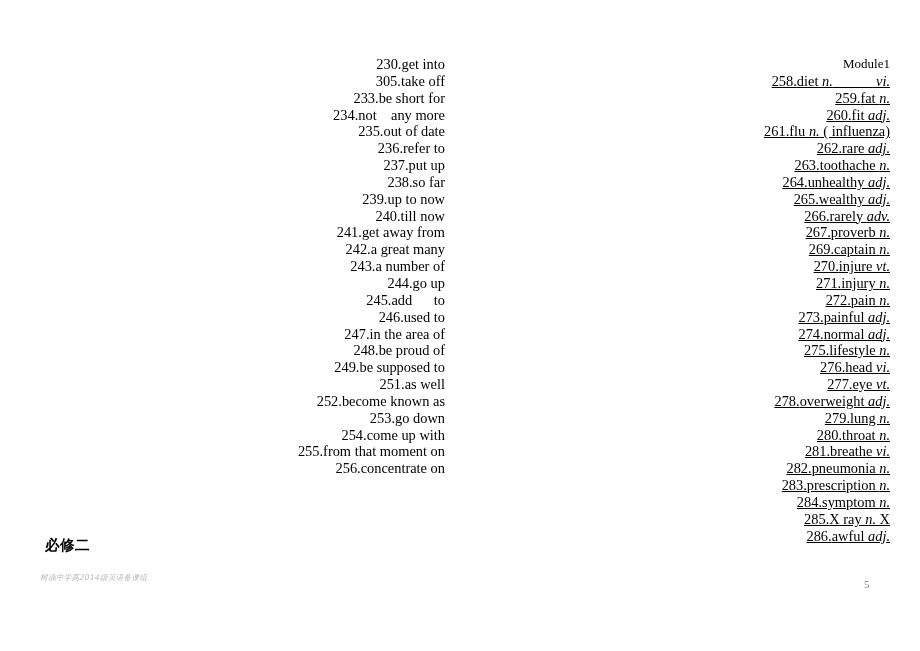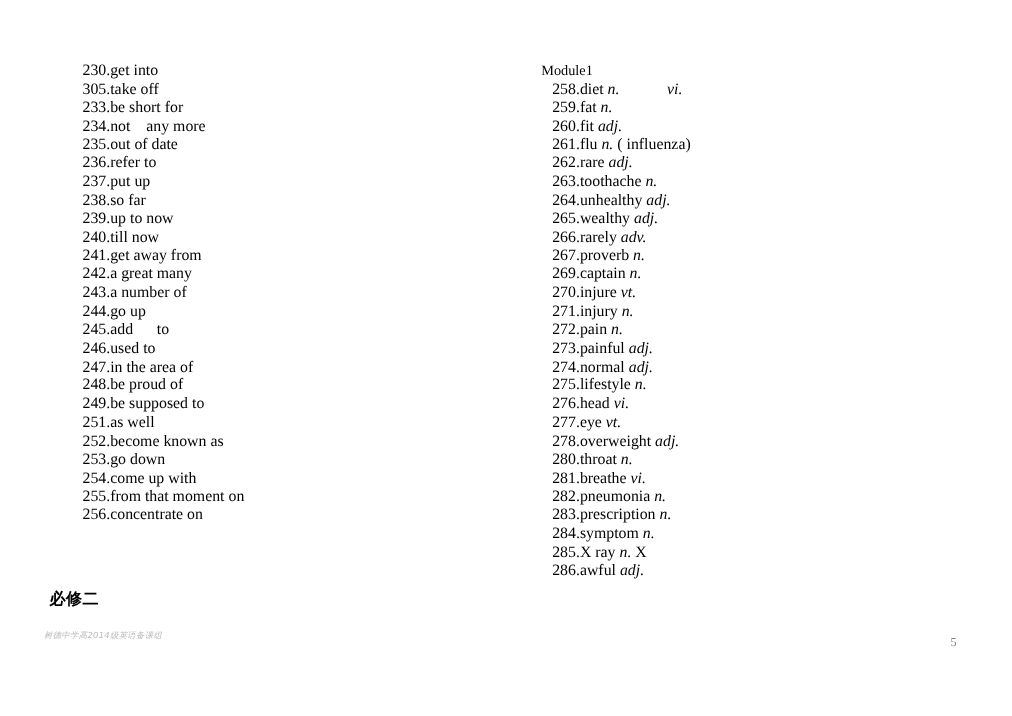--- a/index.html
+++ b/index.html
@@ -18,38 +18,40 @@
 
   .page {
     position: absolute;
     inset: 0;
   }
 
   
   .column {
     position: absolute;
     top: 56px;
+    text-align: right;
   }
   .column-left  { left: 45px;  width: 400px; }
   .column-right { left: 490px; width: 400px; }
 
   .vocab-list {
     list-style: none;
     margin: 0;
     padding: 0;
   }
   .vocab-item {
     font-size: 14.4px;
     line-height: 16.85px;
     white-space: pre;
     padding-left: 30px;
     text-indent: 0;
   }
   .column-right .vocab-item {
     padding-left: 12px;
+    text-decoration: underline;
   }
 
   .pos {
     font-style: italic;
   }
 
   
   .module-heading {
     font-size: 13px;
     line-height: 16.85px;
@@ -147,20 +149,21 @@
         <li class="vocab-item"><span>269.</span><span>captain </span><span class="pos">n.</span></li>
         <li class="vocab-item"><span>270.</span><span>injure </span><span class="pos">vt.</span></li>
         <li class="vocab-item"><span>271.</span><span>injury </span><span class="pos">n.</span></li>
         <li class="vocab-item"><span>272.</span><span>pain </span><span class="pos">n.</span></li>
         <li class="vocab-item"><span>273.</span><span>painful </span><span class="pos">adj.</span></li>
         <li class="vocab-item"><span>274.</span><span>normal </span><span class="pos">adj.</span></li>
         <li class="vocab-item"><span>275.</span><span>lifestyle </span><span class="pos">n.</span></li>
         <li class="vocab-item"><span>276.</span><span>head </span><span class="pos">vi.</span></li>
         <li class="vocab-item"><span>277.</span><span>eye </span><span class="pos">vt.</span></li>
         <li class="vocab-item"><span>278.</span><span>overweight </span><span class="pos">adj.</span></li>
+        <li class="vocab-item"><span>279.</span><span>lung </span><span class="pos">n.</span></li>
         <li class="vocab-item"><span>280.</span><span>throat </span><span class="pos">n.</span></li>
         <li class="vocab-item"><span>281.</span><span>breathe </span><span class="pos">vi.</span></li>
         <li class="vocab-item"><span>282.</span><span>pneumonia </span><span class="pos">n.</span></li>
         <li class="vocab-item"><span>283.</span><span>prescription </span><span class="pos">n.</span></li>
         <li class="vocab-item"><span>284.</span><span>symptom </span><span class="pos">n.</span></li>
         <li class="vocab-item"><span>285.</span><span>X ray </span><span class="pos">n.</span><span> X</span></li>
         <li class="vocab-item"><span>286.</span><span>awful </span><span class="pos">adj.</span></li>
       </ul>
   </div>
 

